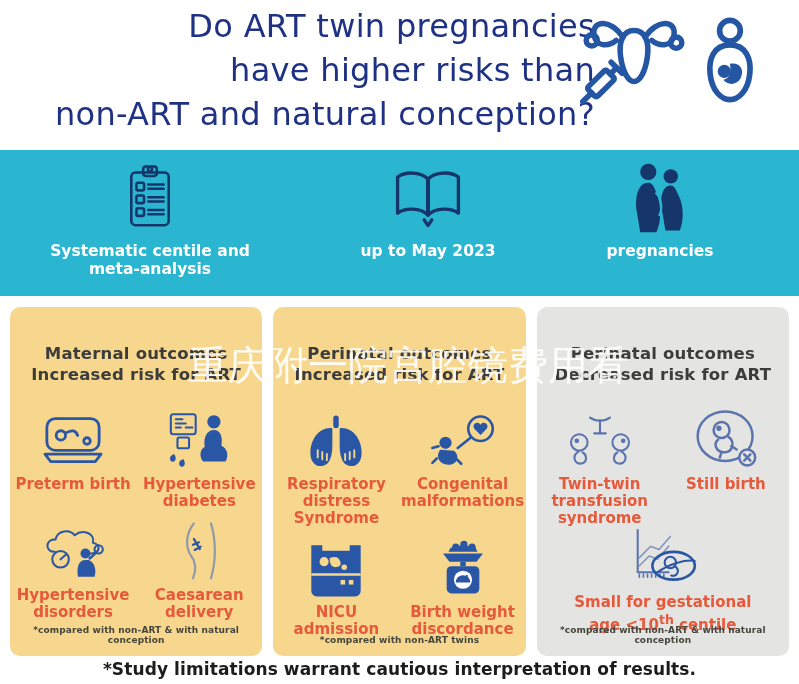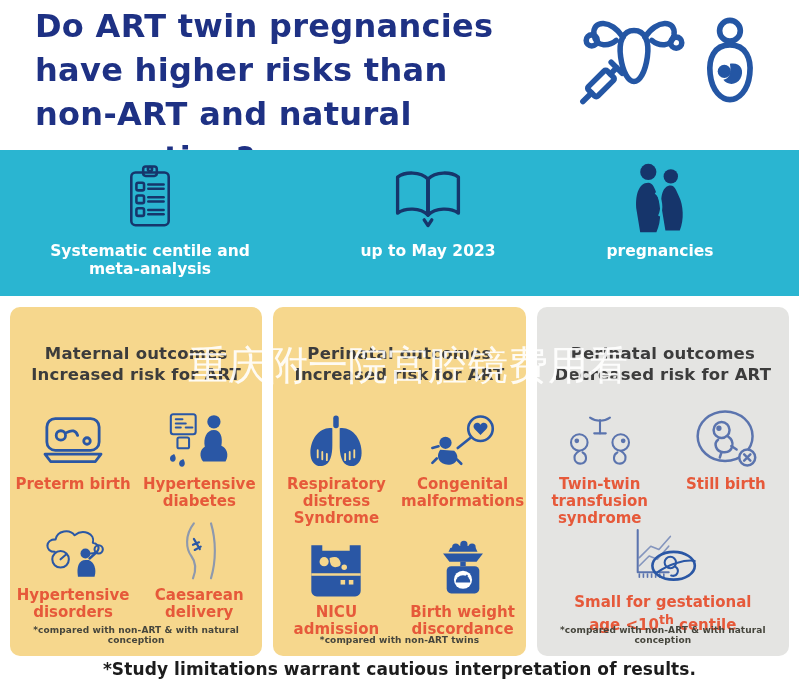--- a/index.html
+++ b/index.html
@@ -5,22 +5,23 @@
   * { margin:0; padding:0; box-sizing:border-box; }
   body { background:#fff; font-family:"DejaVu Sans", sans-serif; }
   .page {
     position:relative; width:799px; height:684px; background:#ffffff;
     overflow:hidden;
   }
 
   
   .title-section { position:absolute; left:35px; top:4px; width:560px; }
   .title-line {
-    font-size:32px; font-weight:bold; color:#1e3184; line-height:44px;
+    font-size:32px; font-weight:normal; color:#1e3184; line-height:44px;
     letter-spacing:.3px;
+    text-align:right;
   }
   .title-icons { position:absolute; left:578px; top:6px; width:200px; height:110px; }
   .icon-uterus { position:absolute; left:0; top:0; }
   .icon-mother { position:absolute; left:118px; top:8px; }
 
   
   .stats-band {
     position:absolute; left:0; top:150px; width:799px; height:146px;
     background:#2ab5d1;
   }

